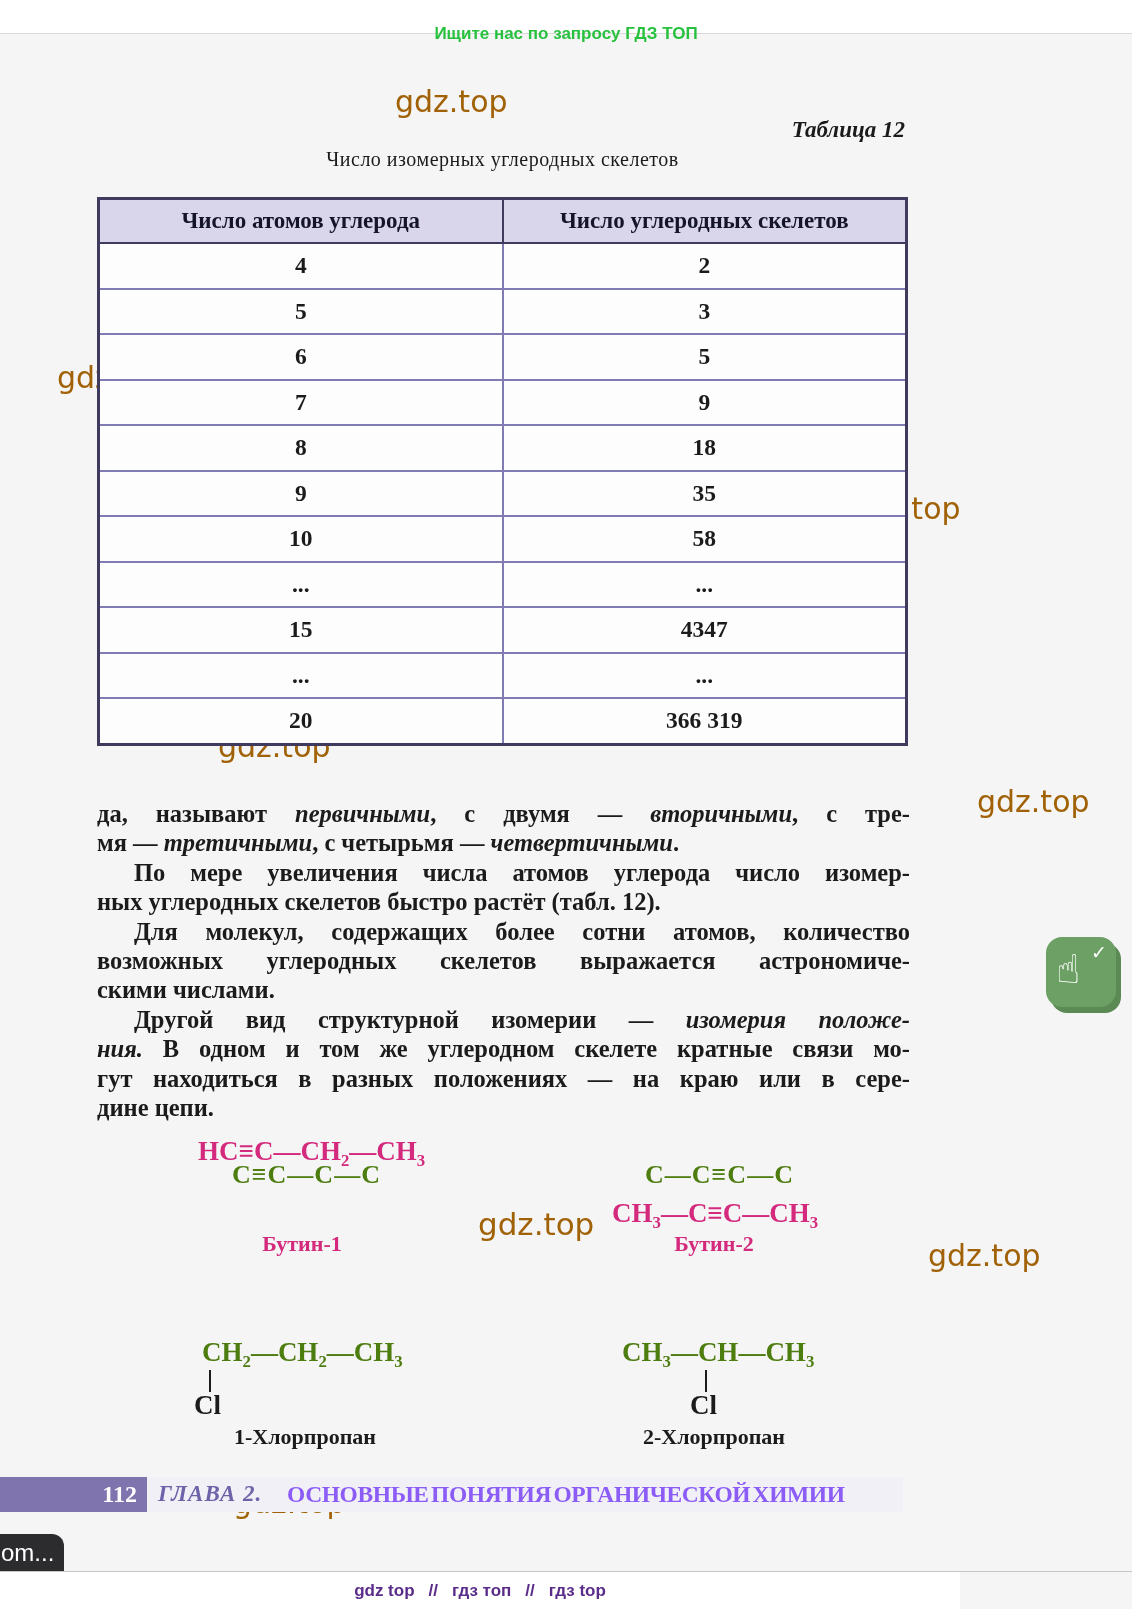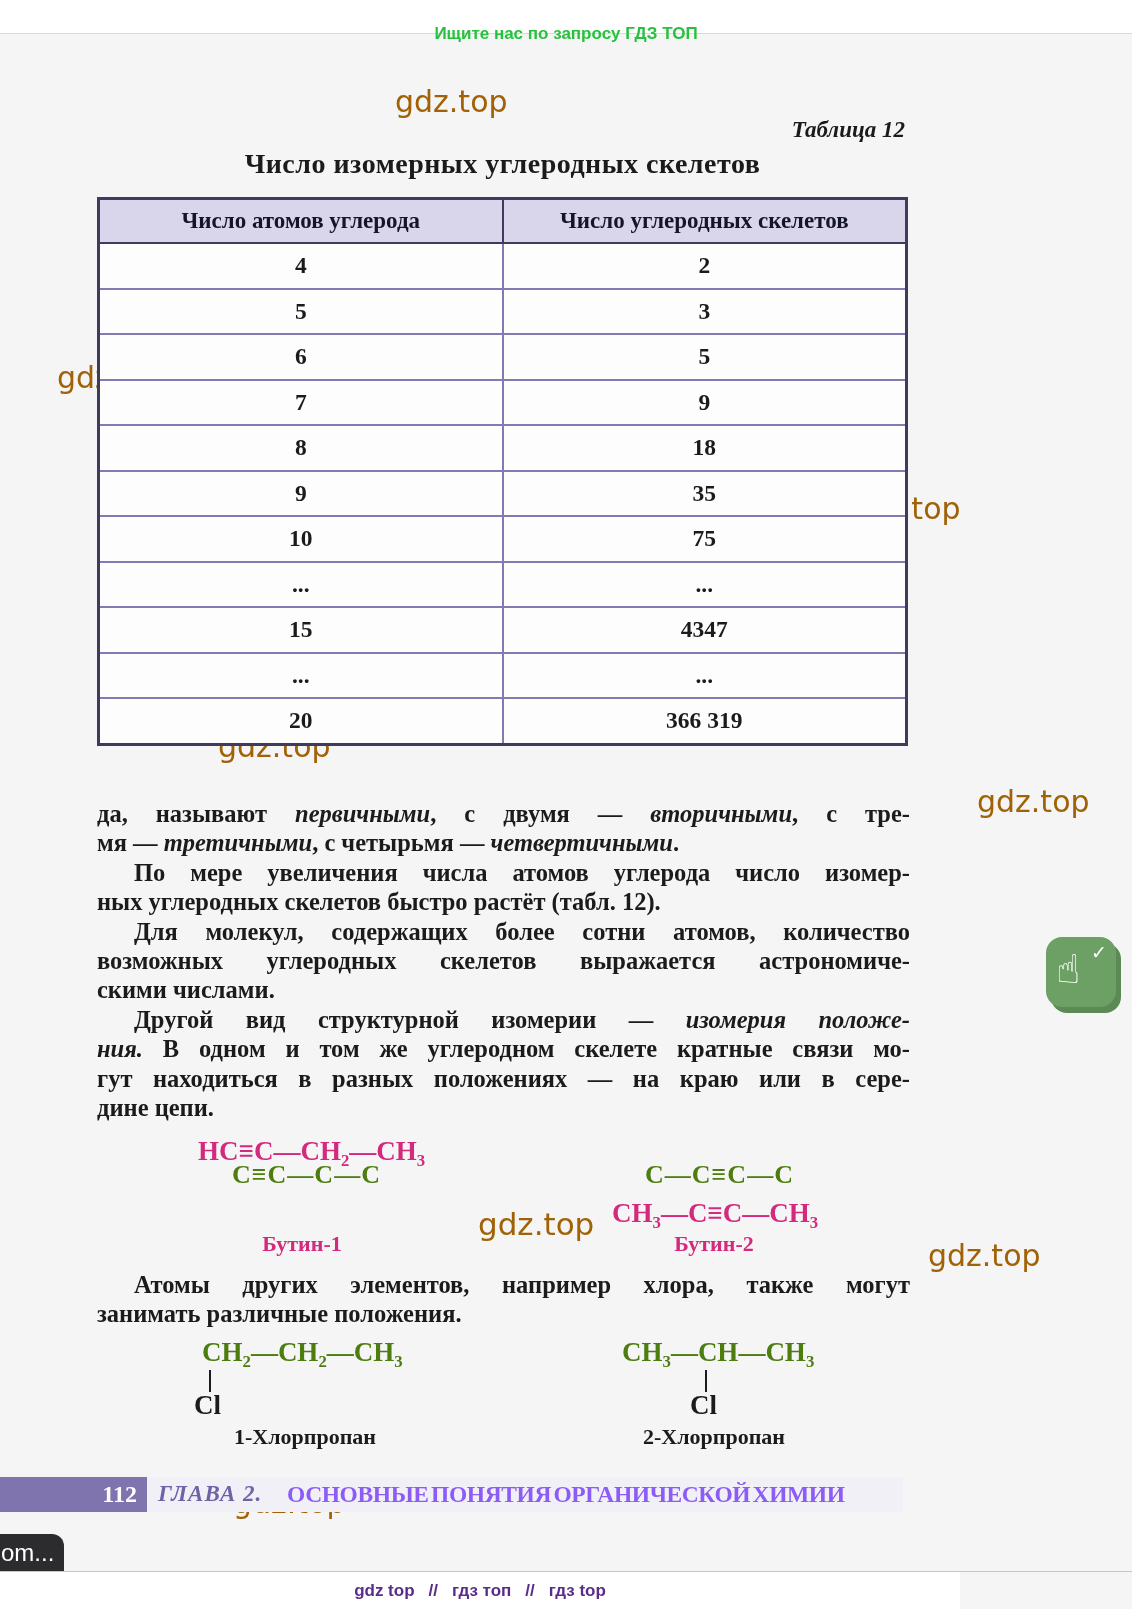--- a/index.html
+++ b/index.html
@@ -20,21 +20,21 @@
     position:absolute; font-family:"DejaVu Sans", sans-serif;
     font-size:30px; color:#a16207; white-space:nowrap;
   }
   
   #tbl-caption {
     position:absolute; left:600px; top:117px; width:305px; text-align:right;
     font-size:23px; font-weight:700; font-style:italic;
   }
   #tbl-title {
     position:absolute; left:97px; top:148px; width:811px; text-align:center;
-    font-size:28px; font-weight:700; letter-spacing:0.5px;
+    font-size:20px; font-weight:400; letter-spacing:0.5px;
   }
   
   #isomer-table {
     position:absolute; left:97px; top:197px; width:811px;
     border-collapse:collapse; table-layout:fixed;
     border:3px solid #3f3b5f; background:#fdfdfd;
   }
   #isomer-table th {
     height:40px; background:#d9d6ec; border:2px solid #3f3b5f;
     font-size:23px; font-weight:700; text-align:center; color:#15152a;
@@ -152,21 +152,21 @@
         <tr>
           <td>8</td>
           <td>18</td>
         </tr>
         <tr>
           <td>9</td>
           <td>35</td>
         </tr>
         <tr>
           <td>10</td>
-          <td>75</td>
+          <td>58</td>
         </tr>
         <tr>
           <td>...</td>
           <td>...</td>
         </tr>
         <tr>
           <td>15</td>
           <td>4347</td>
         </tr>
         <tr>
@@ -194,24 +194,20 @@
       <div class="tline"><span>дине цепи.</span></div>
     </div>
 
   <div class="formula skeleton" style="left:232px; top:1160px;">C≡C—C—C</div>
   <div class="formula skeleton" style="left:645px; top:1160px;">C—C≡C—C</div>
   <div class="formula pinkf" style="left:186px; top:1136px;margin-left:12px;">HC≡C—CH<sub>2</sub>—CH<sub>3</sub></div>
   <div class="formula pinkf" style="left:612px; top:1198px;">CH<sub>3</sub>—C≡C—CH<sub>3</sub></div>
   <div class="flabel pink" style="left:192px; top:1231px;">Бутин-1</div>
   <div class="flabel pink" style="left:604px; top:1231px;">Бутин-2</div>
 
-  <div class="tcol" style="top:1270px;">
-      <div class="tline just ind"><span>Атомы других элементов, например хлора, также могут</span></div>
-      <div class="tline"><span>занимать различные положения.</span></div>
-    </div>
 
   <div class="formula skeleton" style="left:202px; top:1337px; font-size:27px; letter-spacing:0;">CH<sub>2</sub>—CH<sub>2</sub>—CH<sub>3</sub></div>
   <div class="formula skeleton" style="left:622px; top:1337px; font-size:27px; letter-spacing:0;">CH<sub>3</sub>—CH—CH<sub>3</sub></div>
   <div class="bond" style="left:209px; top:1370px;"></div>
   <div class="bond" style="left:705px; top:1370px;"></div>
   <div class="clatom" style="left:194px; top:1390px;">Cl</div>
   <div class="clatom" style="left:690px; top:1390px;">Cl</div>
   <div class="flabel" style="left:195px; top:1424px;">1-Хлорпропан</div>
   <div class="flabel" style="left:604px; top:1424px;">2-Хлорпропан</div>
 

